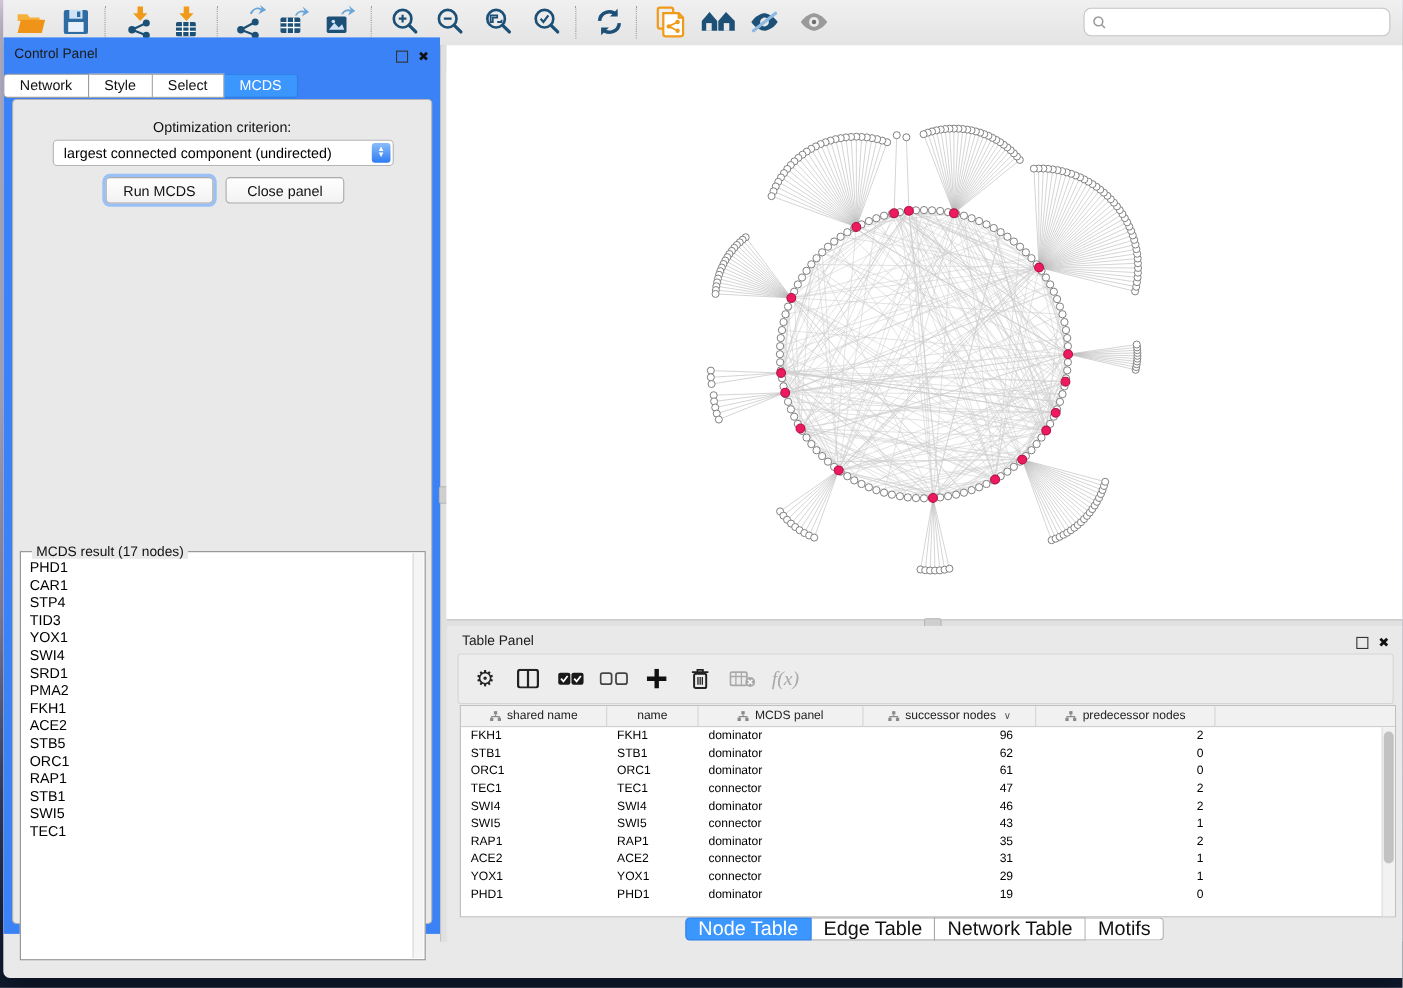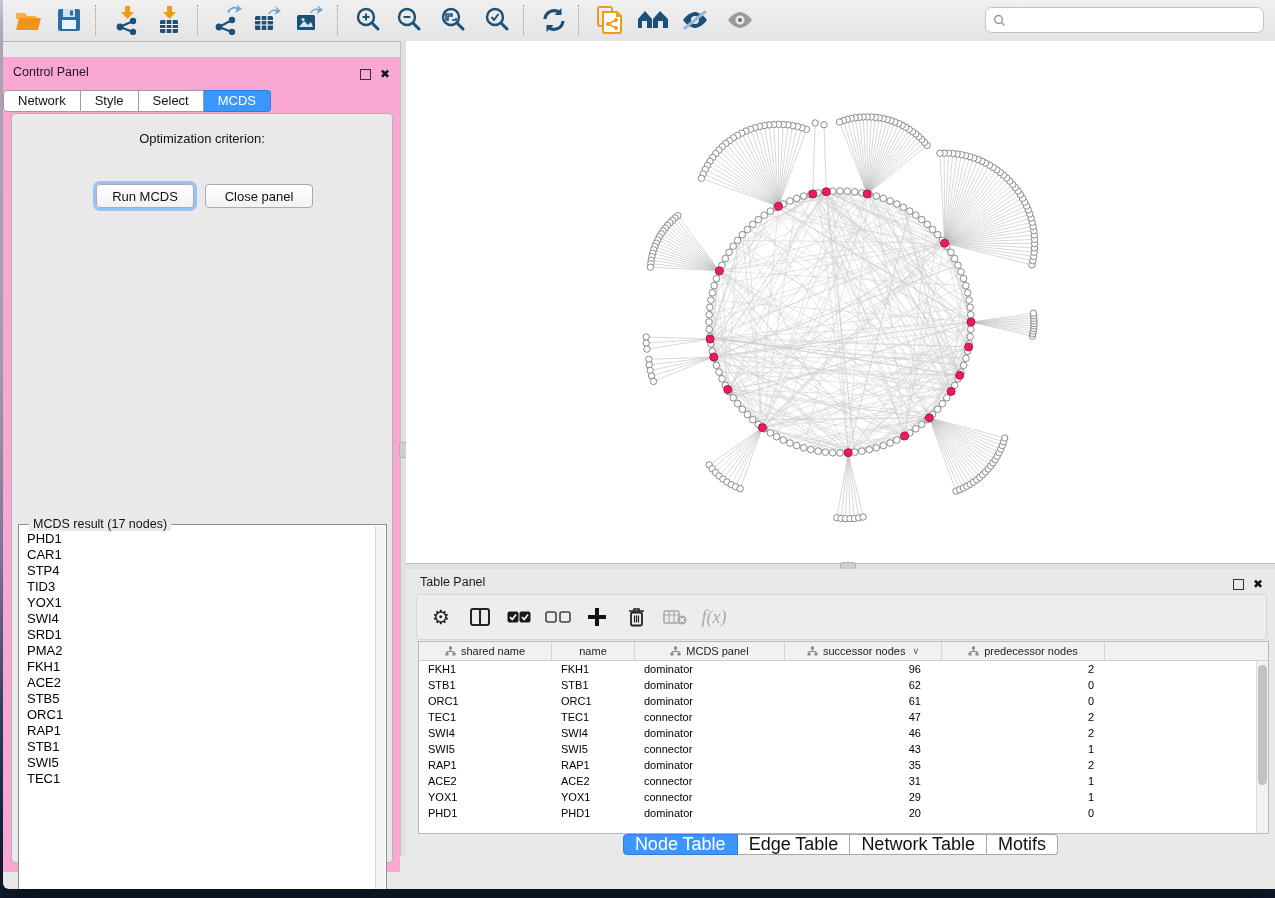--- a/index.html
+++ b/index.html
@@ -19,21 +19,21 @@
   .tbsep{position:absolute;top:5px;height:30px;width:0;border-left:1px dotted #9a9a9a;}
   #search-field{position:absolute;left:982px;top:7px;width:277px;height:24px;background:#fff;border:1px solid #c3c3c3;border-radius:7px;display:flex;align-items:center;}
   #search-field svg{margin-left:7px;}
   #search-field input{border:none;outline:none;flex:1;height:18px;font-size:12px;background:transparent;padding:0 6px;}
   
   .panel-title{font-size:12.5px;color:#1a1a1a;}
   .winctl{position:absolute;top:0;display:flex;gap:9px;align-items:center;height:16px;}
   .float-box{width:9px;height:9px;border:1.5px solid #333;display:inline-block;}
   .close-x{font-size:12px;font-weight:bold;color:#111;line-height:10px;}
   
-  #control-panel{position:absolute;left:0;top:57px;width:397px;height:815px;background:#f9a8d4;text-decoration:underline;}
+  #control-panel{position:absolute;left:0;top:34px;width:397px;height:815px;background:#3b82f6;text-decoration:underline;}
   #control-panel-header{position:absolute;left:10px;top:8px;}
   #cp-winctl{right:10px;top:9px;}
   #control-tabs{position:absolute;left:0;top:33px;width:100%;z-index:3;}
   .ctab{display:inline-block;background:#fff;border:1px solid #9d9d9d;border-left:none;padding:0 14px;height:20px;line-height:20px;font-size:13px;color:#111;}
   .ctab:first-child{border-left:1px solid #9d9d9d;border-radius:4px 0 0 4px;}
   .ctab:last-child{border-radius:0 4px 4px 0;}
   .ctab.on{background:#3b97fd;border-color:#2f7ce0;color:#fff;}
   #mcds-pane{position:absolute;left:8px;top:56px;width:380px;height:748px;border:1px solid #b3b3b3;border-radius:4px;background:#e9e9e9;}
   #optimization-label{position:absolute;left:0;top:17px;width:100%;text-align:center;font-size:13px;color:#111;}
   #optimization-select{position:absolute;left:36px;top:36px;width:308px;height:22px;background:#fff;border:1px solid #b5b5b5;border-radius:4px;display:flex;align-items:center;font-size:13px;}
@@ -232,20 +232,27 @@
 
   <div id="control-panel">
     <div id="control-panel-header" class="panel-title">Control Panel</div>
     <div class="winctl" id="cp-winctl" style="position:absolute;">
       <span class="float-box"></span>
       <span class="close-x">✖</span>
     </div>
     <div id="control-tabs"><span class="ctab">Network</span><span class="ctab">Style</span><span class="ctab">Select</span><span class="ctab on">MCDS</span></div>
     <div id="mcds-pane">
       <div id="optimization-label">Optimization criterion:</div>
+      <div id="optimization-select">
+        <span class="val">largest connected component (undirected)</span>
+        <span class="stepper">
+            <span>▲</span>
+            <span>▼</span>
+          </span>
+      </div>
       <div class="btn" id="run-mcds-btn">Run MCDS</div>
       <div class="btn" id="close-panel-btn">Close panel</div>
       <div id="mcds-result-group">
         <div id="mcds-result-title">MCDS result (17 nodes)</div>
         <div id="mcds-result-list">
             <div class="mitem">PHD1</div>
             <div class="mitem">CAR1</div>
             <div class="mitem">STP4</div>
             <div class="mitem">TID3</div>
             <div class="mitem">YOX1</div>
@@ -1214,21 +1221,21 @@
             <div class="td left" style="width:133px;">YOX1</div>
             <div class="td left" style="width:83px;">YOX1</div>
             <div class="td left" style="width:150px;">connector</div>
             <div class="td right" style="width:157px;padding-right:21px;">29</div>
             <div class="td right" style="width:163px;padding-right:11px;">1</div>
           </div>
           <div class="tr">
             <div class="td left" style="width:133px;">PHD1</div>
             <div class="td left" style="width:83px;">PHD1</div>
             <div class="td left" style="width:150px;">dominator</div>
-            <div class="td right" style="width:157px;padding-right:21px;">20</div>
+            <div class="td right" style="width:157px;padding-right:21px;">19</div>
             <div class="td right" style="width:163px;padding-right:11px;">0</div>
           </div>
         </div>
       <div id="table-vscroll">
           <div id="table-vthumb"></div>
         </div>
     </div>
     <div id="table-tabs"><span class="btab on">Node Table</span><span class="btab">Edge Table</span><span class="btab">Network Table</span><span class="btab">Motifs</span></div>
   </div>
 

